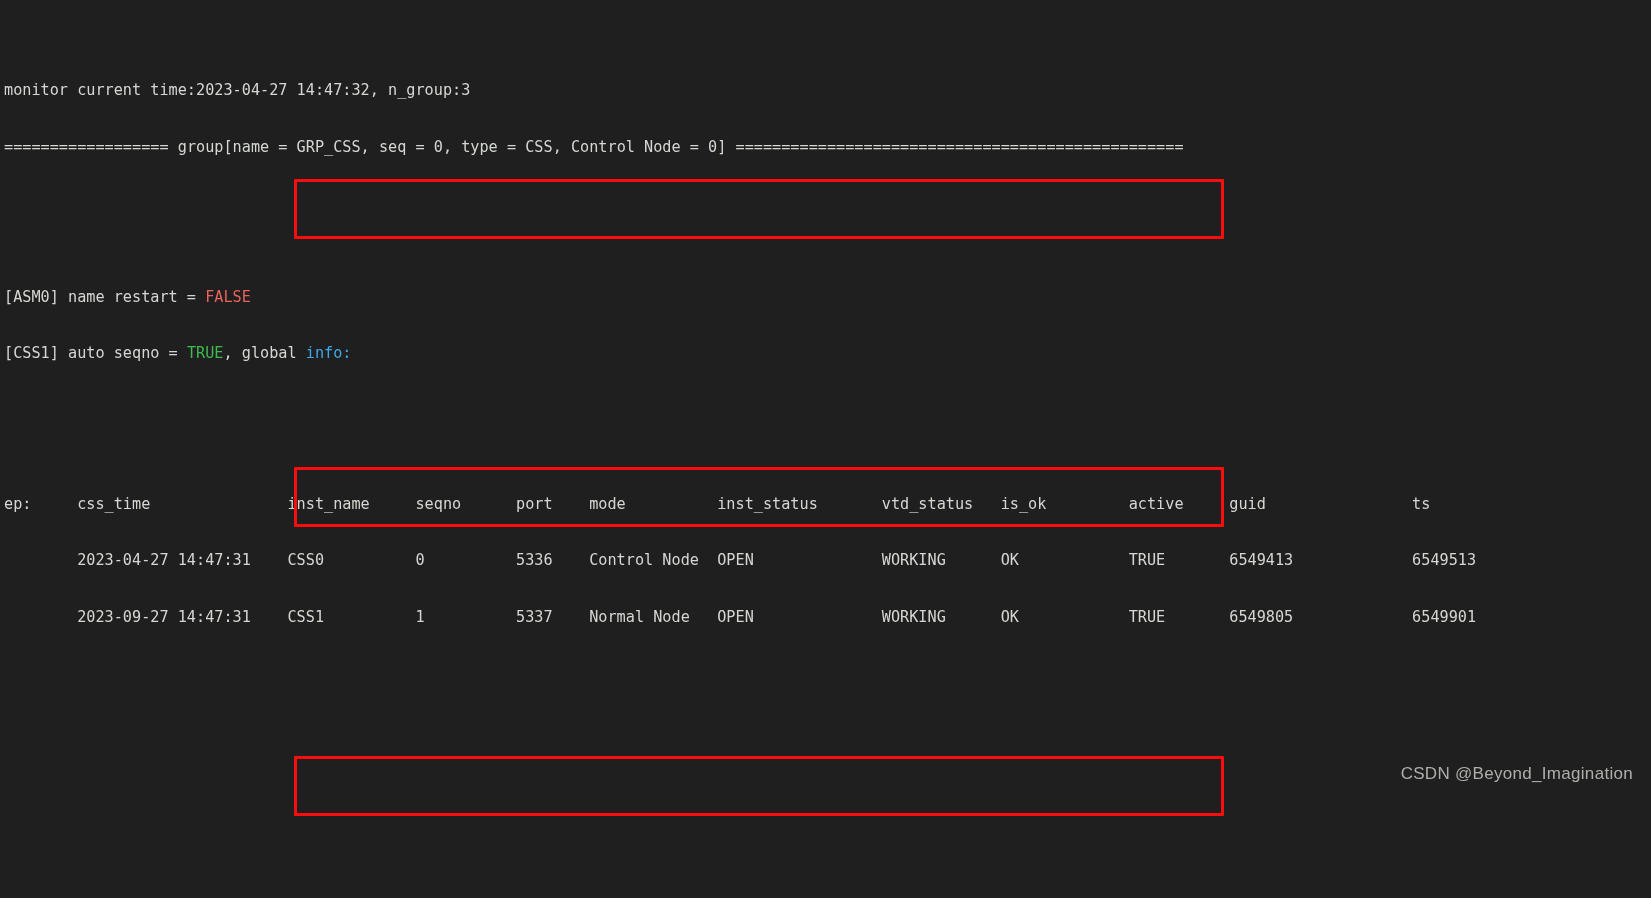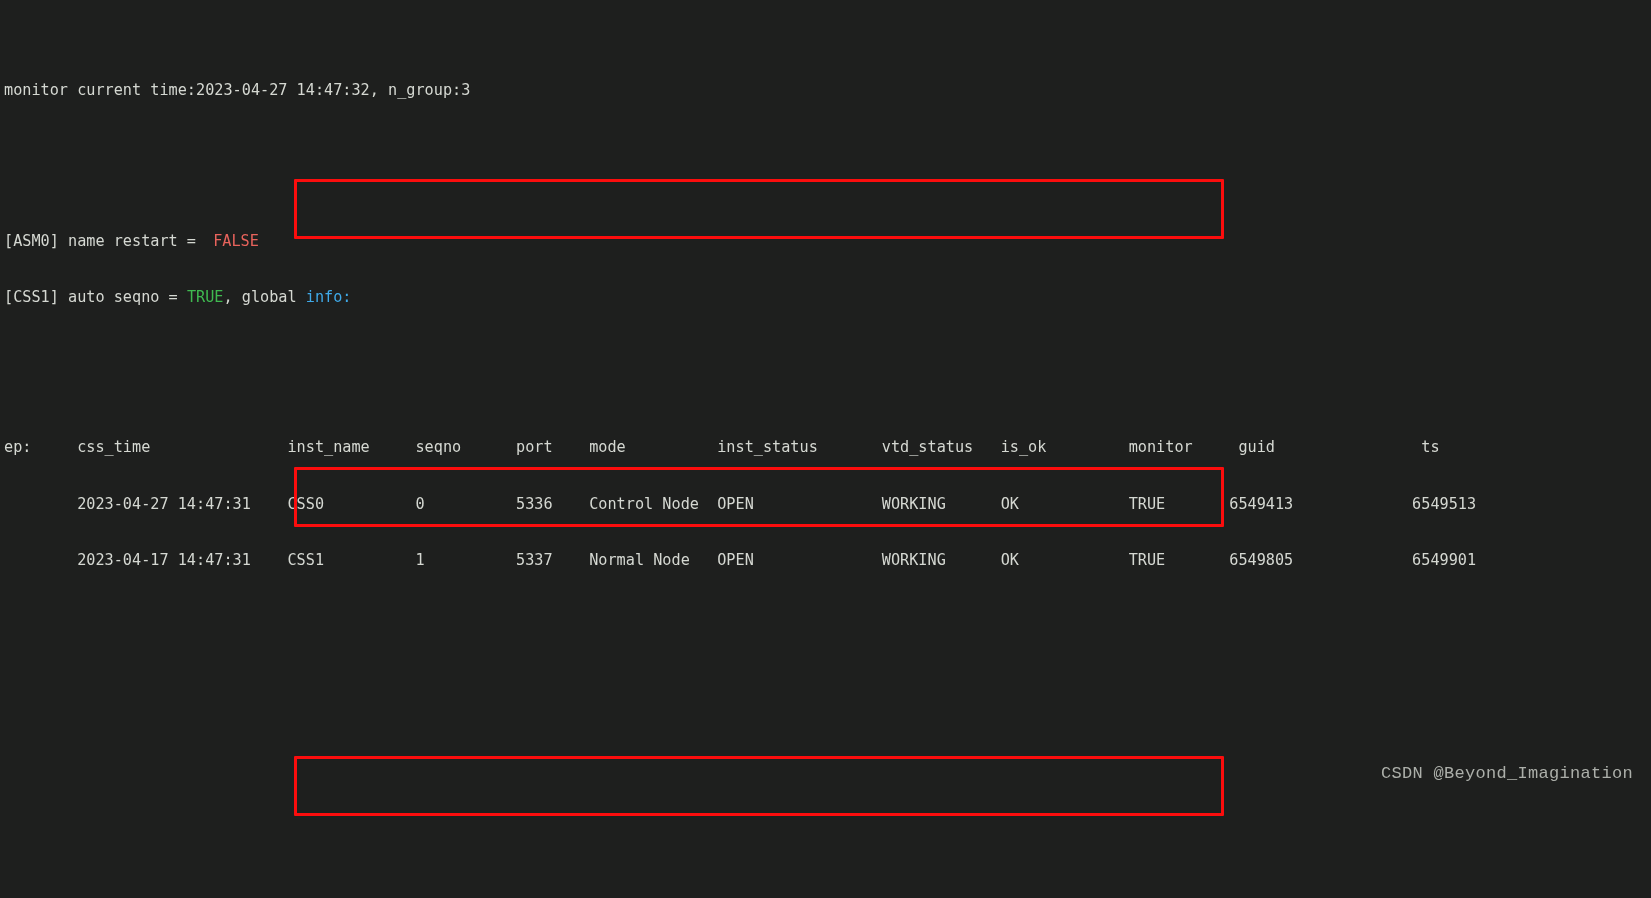--- a/index.html
+++ b/index.html
@@ -21,60 +21,61 @@
     color: #d5d8d2;
     font-size: 15.2px;
     line-height: 18.8px;
     padding: 6px 0 0 4px;
     box-sizing: border-box;
     white-space: pre;
     letter-spacing: 0px;
   }
   .line { height: 18.8px; white-space: pre; }
   .g { color: #3fb950; }      
-  .r { color: #e8635c; margin-left: 8px; }      
+  .r { color: #e8635c; }      
   .b { color: #3fa9e8; }
 
   
   .redbox {
     position: absolute;
     border: 3px solid #fb0d0d;
     box-sizing: border-box;
     pointer-events: none;
     border-radius: 1px;
   }
   .watermark {
     position: absolute;
     right: 18px;
     bottom: 22px;
     color: #b9bcb6;
-    font-family: Liberation Mono, monospace;
+    font-family: Liberation Sans, sans-serif;
     font-size: 17px;
     letter-spacing: 0.3px;
     opacity: 0.92;
   }
 </style>
 </head>
 <body>
 
 <div id="terminal">
 
   
   <div class="line"><span>monitor current time:2023-04-27 14:47:32, n_group:3</span></div>
+  <div class="line"><span>==================</span><span> group[name = GRP_CSS, seq = 0, type = CSS, Control Node = 0] </span><span>=================================================</span></div>
   <div class="line"> </div>
 
   
   <div class="line"><span>[ASM0] name restart = </span><span class="r">FALSE</span></div>
   <div class="line"><span>[CSS1] auto seqno = </span><span class="g">TRUE</span><span>, global </span><span class="b">info:</span></div>
   <div class="line"> </div>
 
   
-  <div class="line" id="css-hdr">ep:     css_time               inst_name     seqno      port    mode          inst_status       vtd_status   is_ok         monitor     guid                ts</div>
+  <div class="line" id="css-hdr">ep:     css_time               inst_name     seqno      port    mode          inst_status       vtd_status   is_ok         active     guid                ts</div>
   <div class="line" id="css-r0">        2023-04-27 14:47:31    CSS0          0          5336    Control Node  OPEN              WORKING      OK            TRUE       6549413             6549513</div>
-  <div class="line" id="css-r1">        2023-04-17 14:47:31    CSS1          1          5337    Normal Node   OPEN              WORKING      OK            TRUE       6549805             6549901</div>
+  <div class="line" id="css-r1">        2023-09-27 14:47:31    CSS1          1          5337    Normal Node   OPEN              WORKING      OK            TRUE       6549805             6549901</div>
   <div class="line"> </div>
 
   
   
   
   
   
   
   
   

